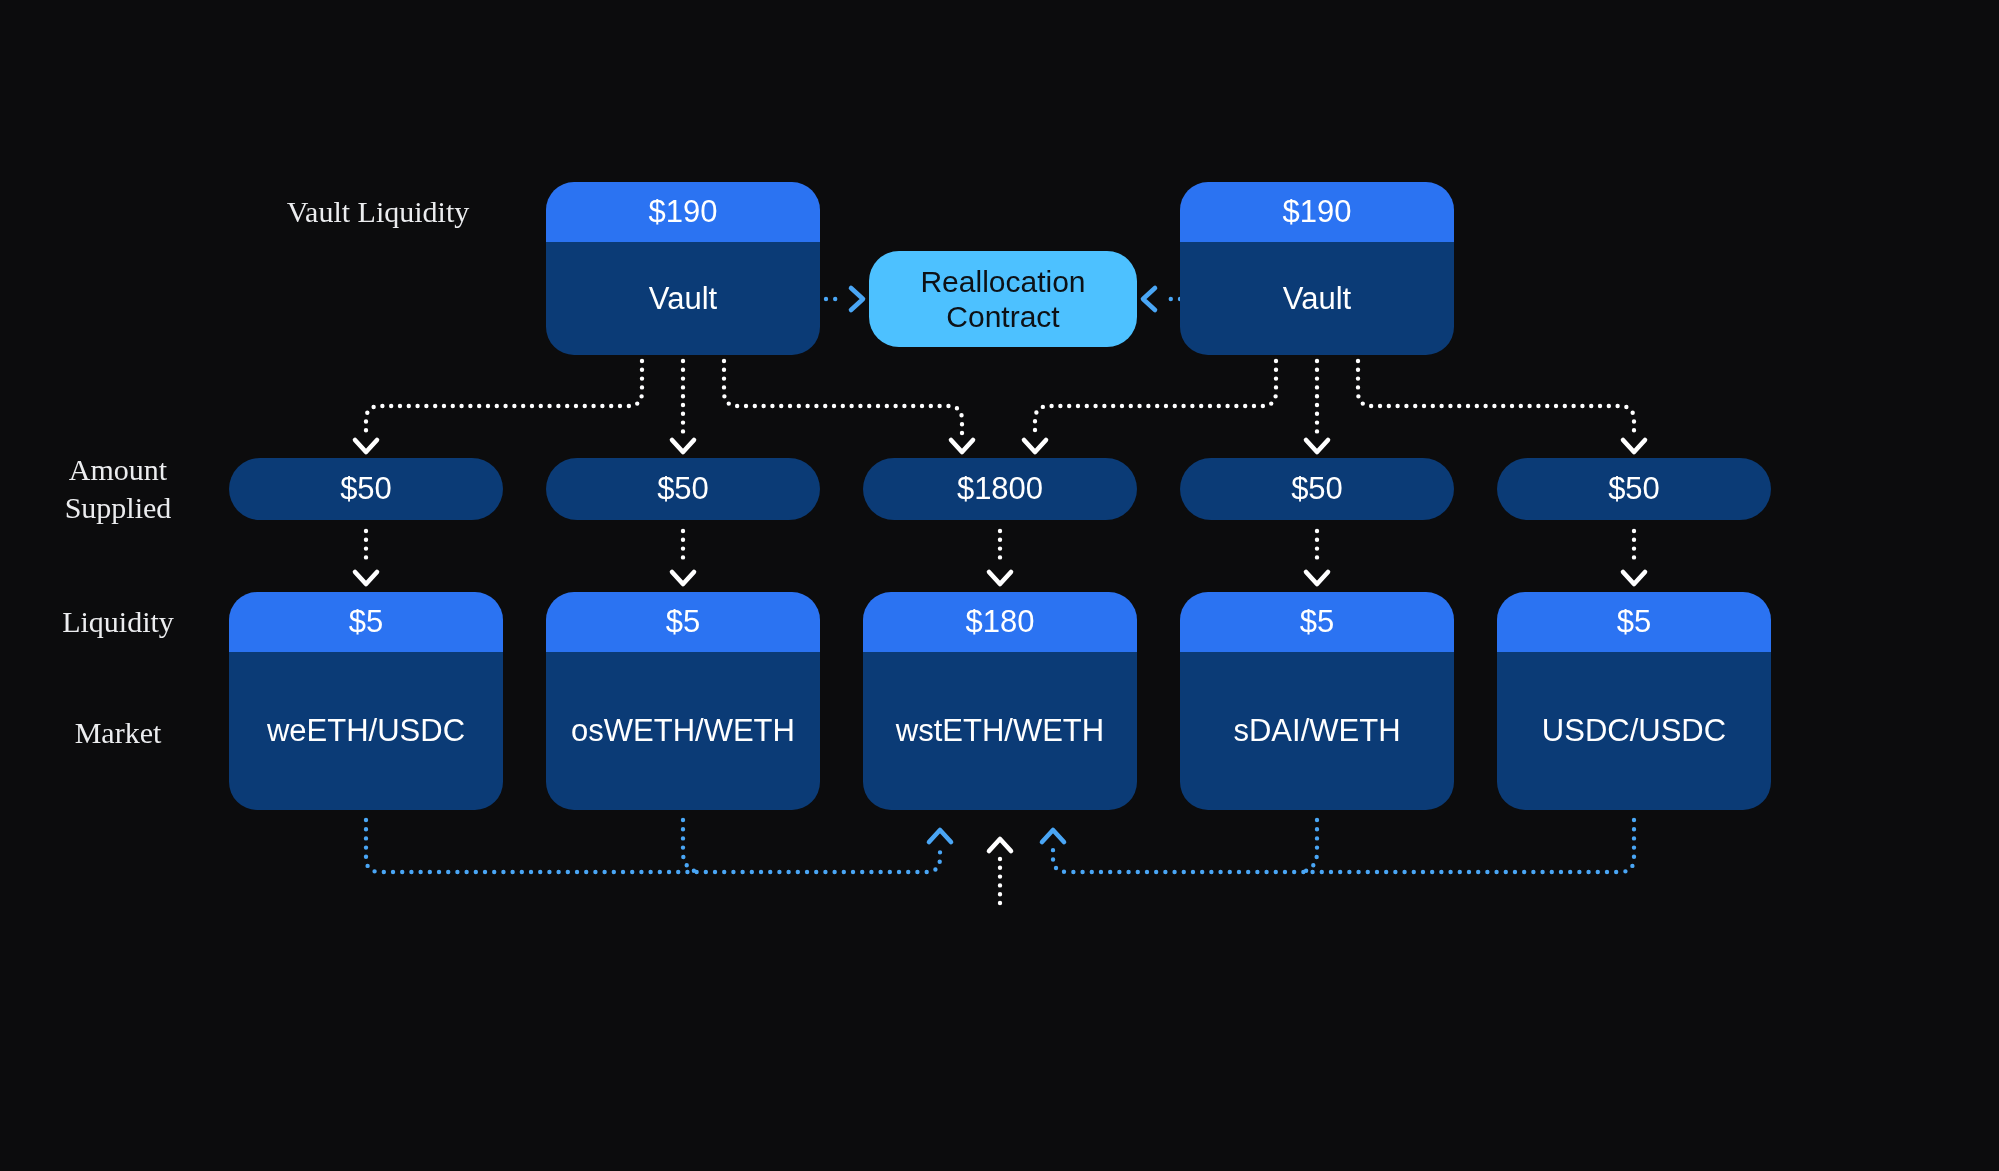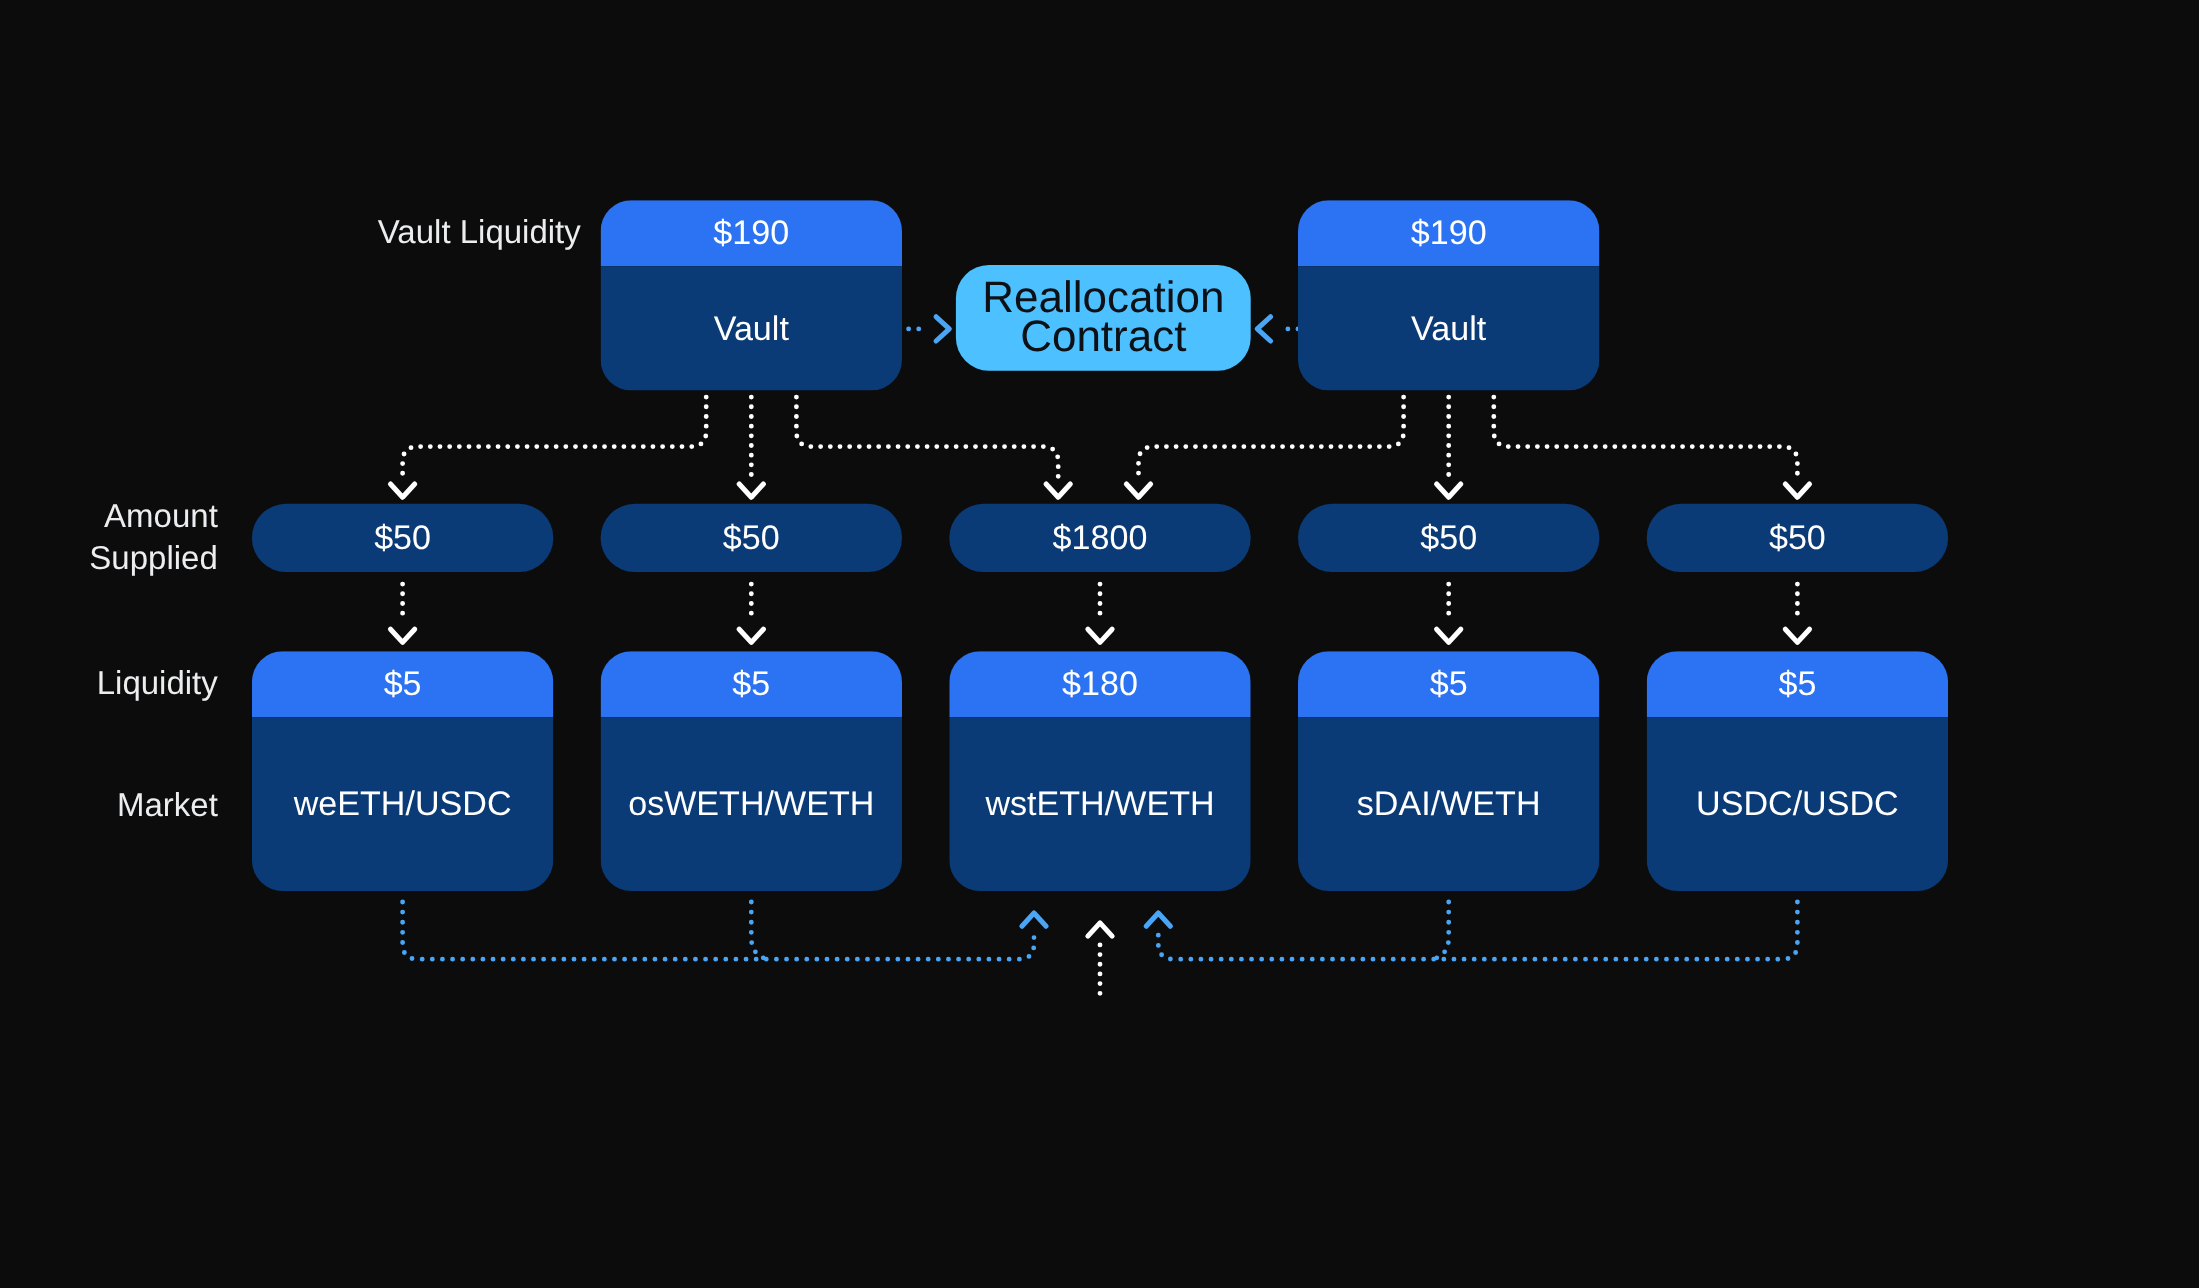--- a/index.html
+++ b/index.html
@@ -17,21 +17,22 @@
   .dots-blue  { stroke: var(--dot-blue, #4AA6F5); stroke-dasharray: 0 9.2; }
   .head { fill: none; stroke-width: 4.6; stroke-linecap: round; stroke-linejoin: round; }
   .head-white { stroke: var(--dot-white, #fff); }
   .head-blue  { stroke: var(--dot-blue, #4AA6F5); }
 
   .side-label {
     position: absolute;
     color: var(--label-text, #ECEDEF);
     font-size: 30px;
     line-height: 38px;
-    text-align: right;
+    text-align: center;
+    font-family: Liberation Serif, serif;
   }
   .lbl-vault-liquidity { left: 228px; top: 193px; width: 300px; }
   .lbl-amount          { left: 38px;  top: 451px; width: 160px; }
   .lbl-liquidity       { left: 38px;  top: 603px; width: 160px; }
   .lbl-market          { left: 38px;  top: 714px; width: 160px; }
 
   .vault {
     position: absolute;
     top: 182px;
     width: 274px;
@@ -51,26 +52,26 @@
   .box-body {
     position: absolute; left: 0; right: 0; top: 60px; bottom: 0;
     background: var(--navy, #0B3B76);
     color: var(--value-text, #fff);
     font-size: 31px;
     display: flex; align-items: center; justify-content: center;
   }
 
   .contract {
     position: absolute;
-    left: 869px; top: 241px;
+    left: 869px; top: 251px;
     width: 268px; height: 96px;
     border-radius: 30px;
     background: var(--contract-blue, #4DC1FF);
     color: var(--contract-text, #0D1116);
-    font-size: 40px; line-height: 35px;
+    font-size: 30px; line-height: 35px;
     display: flex; flex-direction: column; align-items: center; justify-content: center;
     text-align: center;
   }
 
   .pill {
     position: absolute;
     top: 458px;
     width: 274px; height: 62px;
     border-radius: 31px;
     background: var(--navy, #0B3B76);

